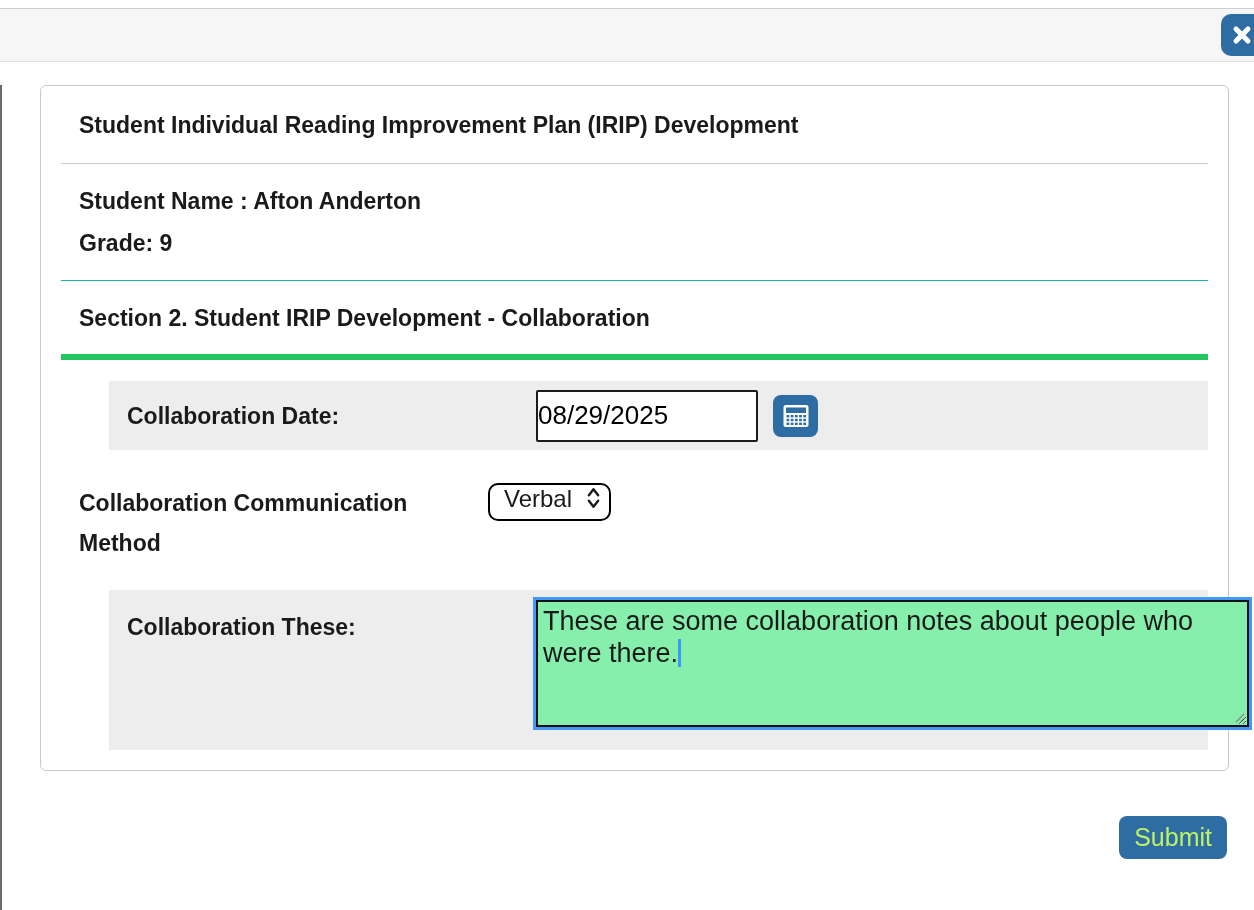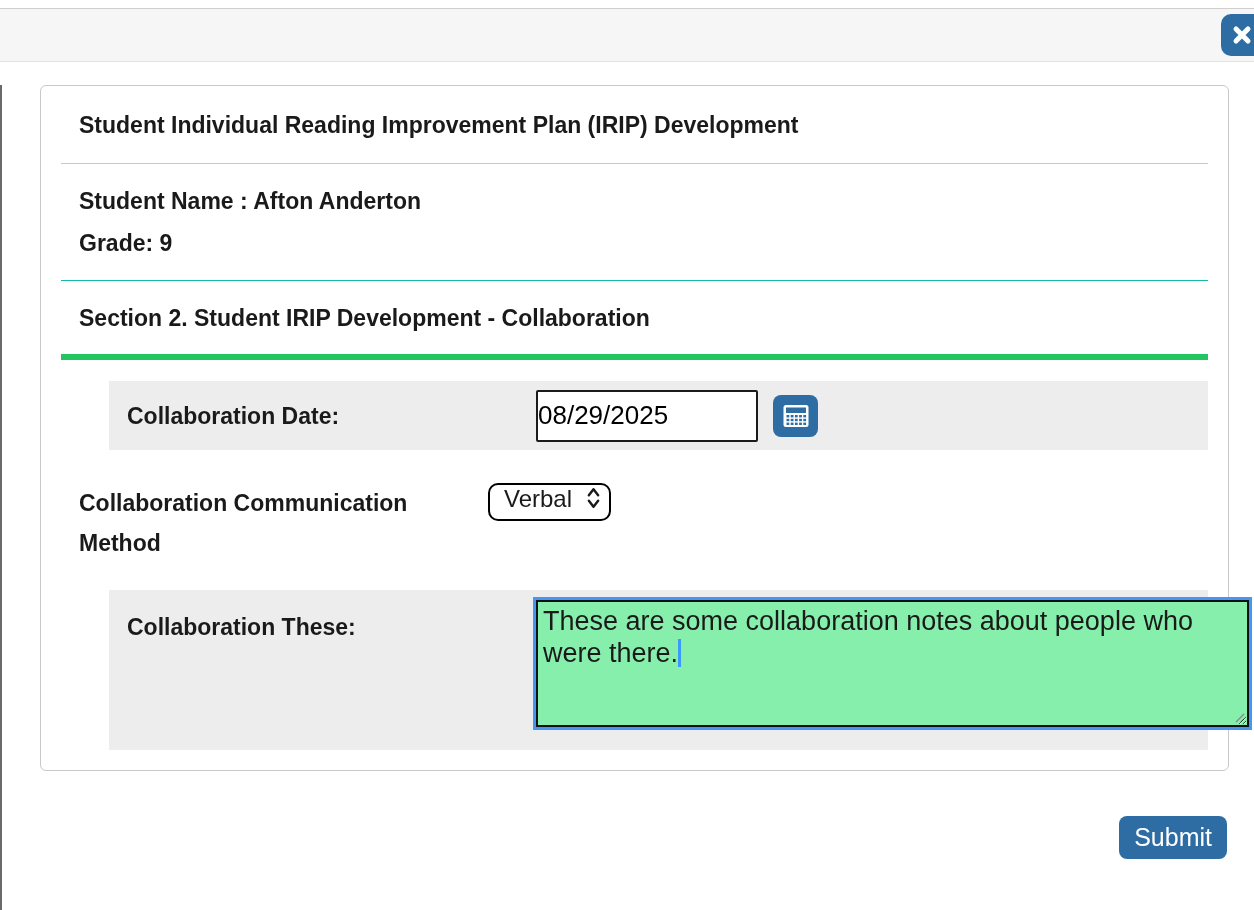--- a/index.html
+++ b/index.html
@@ -122,21 +122,21 @@
     background: #3b99fc;
     vertical-align: -5px;
   }
   .resize-grip { position: absolute; right: 2px; bottom: 2px; }
 
   .submit-row { display: flex; justify-content: flex-end; margin: 45px 27px 0 0; }
   .submit-btn {
     height: 43px;
     padding: 0 15px;
     background: #2e6da4;
-    color: #ffffff;
+    color: #bef264;
     border: none; border-radius: 8px;
     font-family: "Liberation Sans", sans-serif;
     font-size: 25px;
     cursor: pointer;
   }
 </style>
 </head>
 <body>
 
 <div class="top-gap"></div>

